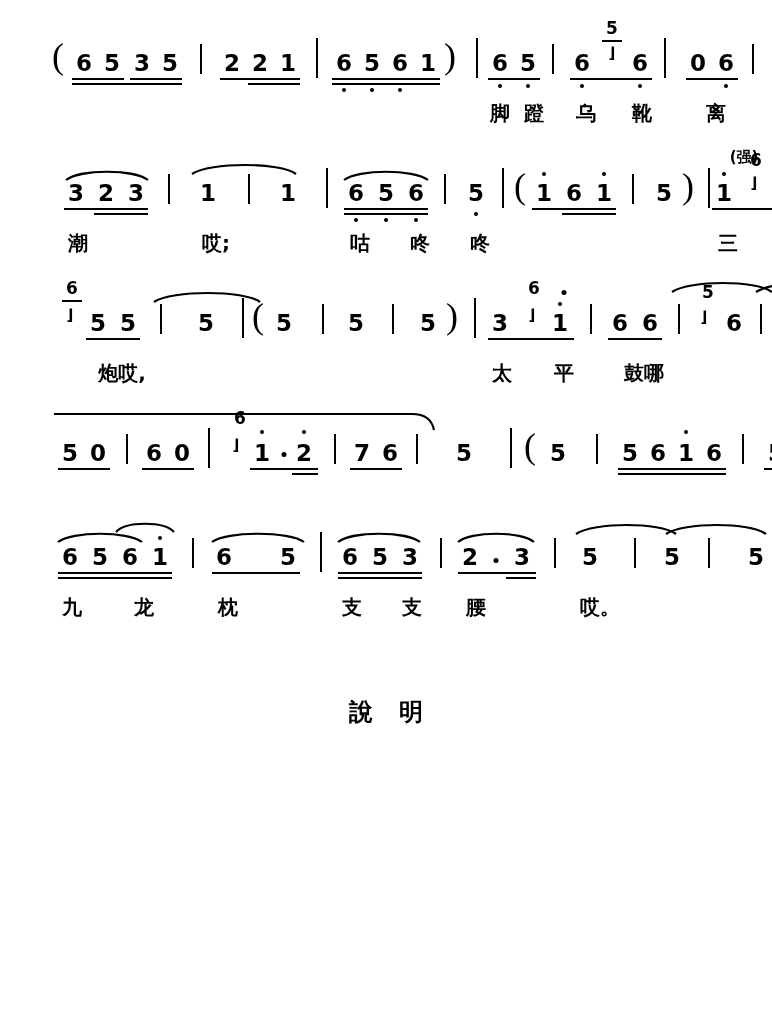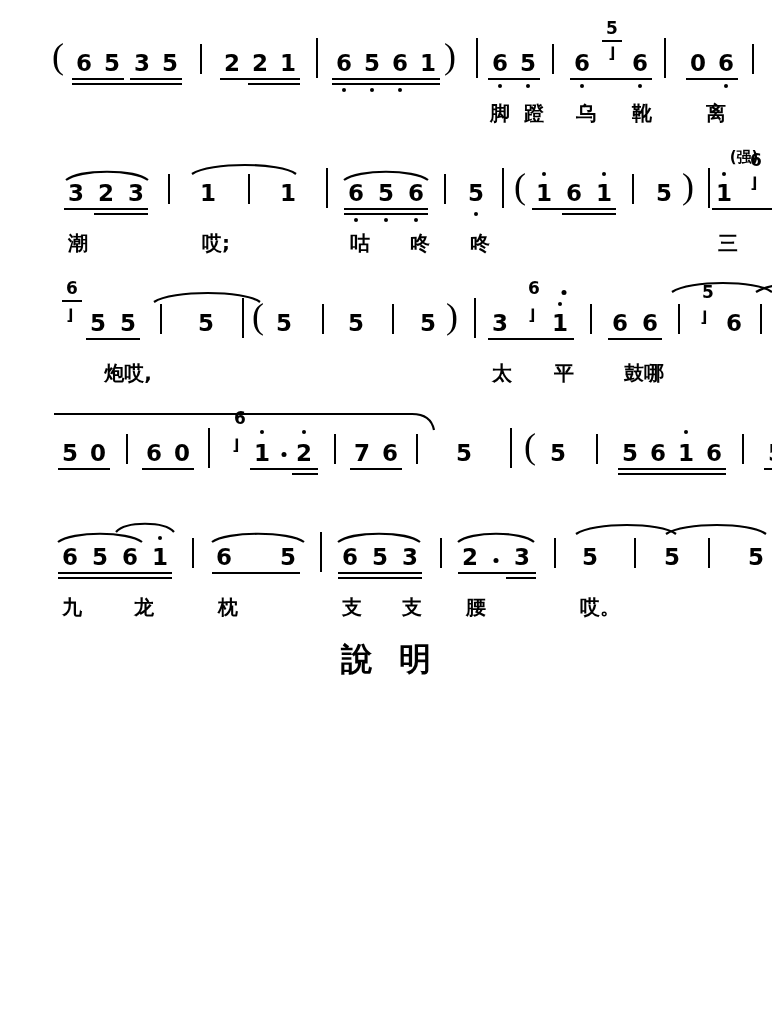--- a/index.html
+++ b/index.html
@@ -94,24 +94,25 @@
     font-family:"DejaVu Sans","Liberation Sans",sans-serif;
     font-size:15px;font-weight:700;line-height:1;
     transform:translateX(-50%);
     white-space:nowrap;
   }
 
   
   .heading{
     text-align:center;
     font-family:Liberation Serif, serif;
-    font-size:32px;
+    font-size:24px;
     font-weight:700;
     letter-spacing:26px;
     padding-left:26px;
+    margin-top:58px;
   }
   .body-text{
     margin:34px 50px 0 52px;
     font-family:"DejaVu Sans","Liberation Sans",sans-serif;
     font-size:19.5px;
     font-weight:700;
     line-height:30px;
     text-align:justify;
     text-justify:inter-character;
     letter-spacing:0.2px;
@@ -307,21 +308,21 @@
       <span class="n" style="left:690px;top:18px;">6</span>
       <div class="bar" style="left:716px;top:10px;"></div>
       <div class="arc" style="left:710px;top:-16px;">
         <svg width="104" height="16">
             <path d="M2,14 C20,2 86,2 102,14" stroke="#000" stroke-width="2.2" fill="none"></path>
           </svg>
       </div>
 
     </div>
     <div class="lyricline">
-      <span class="lyric" style="left:84px;top:0;">炮哎,</span>
+      <span class="lyric" style="left:78px;top:0;">炮哎,</span>
       <span class="lyric" style="left:458px;top:0;">太</span>
       <span class="lyric" style="left:520px;top:0;">平</span>
       <span class="lyric" style="left:600px;top:0;">鼓哪</span>
     </div>
   </div>
 
   <div class="system" style="height:104px;">
     <div class="staff">
       <div class="arc" style="left:8px;top:-14px;">
         <svg width="384" height="22">

